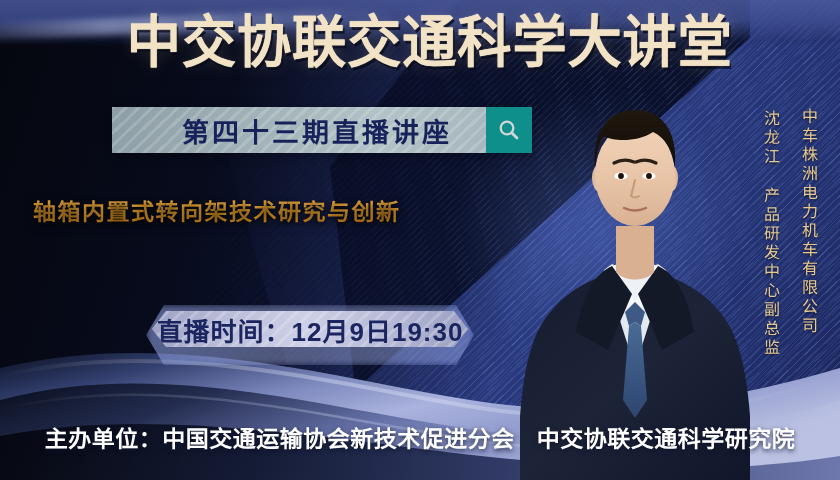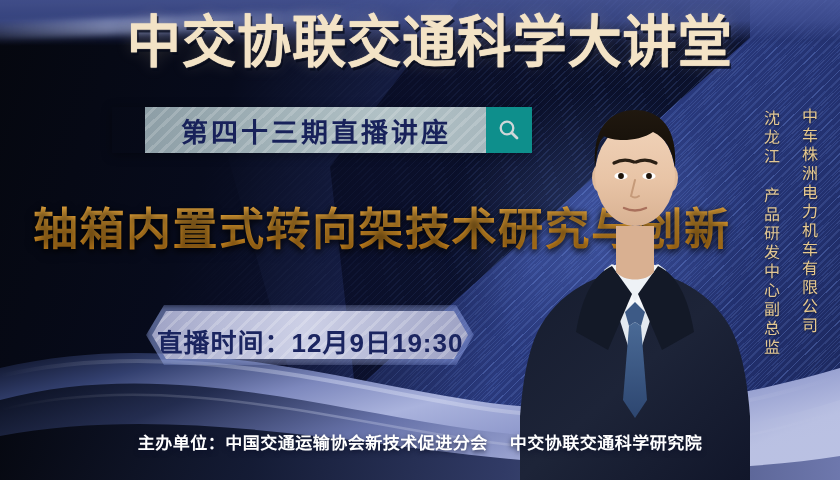--- a/index.html
+++ b/index.html
@@ -119,21 +119,21 @@
     left:112px;top:107px;
     width:420px;height:46px;
     display:flex;align-items:stretch;
     box-shadow:0 2px 10px rgba(0,0,0,.35);
   }
   .subtitle-bar .sb-body{
     position:relative;
     flex:1;
     background:linear-gradient(100deg,#8d9ea6 0%,#9fb0b6 35%,#b2c2c6 70%,#a7b7bd 100%);
     overflow:hidden;
-    display:flex;align-items:center;margin-left:33px;
+    display:flex;align-items:center;justify-content:center;
   }
   .subtitle-bar .sb-body::after{
     content:"";position:absolute;inset:-30%;
     background-image:repeating-linear-gradient(
       -44deg,
       rgba(255,255,255,.30) 0px,
       rgba(255,255,255,.30) 3px,
       rgba(255,255,255,0) 3px,
       rgba(255,255,255,0) 9px);
     opacity:.55;
@@ -150,41 +150,41 @@
     width:46px;
     background:#0e8f8c;
     display:flex;align-items:center;justify-content:center;
   }
   .subtitle-bar .sb-search svg{display:block;}
 
   
   .lecture-title{
     position:absolute;
     left:33px;top:193px;
-    font-size:45px;
+    font-size:23px;
     font-weight:bold;
     letter-spacing:1.5px;
     color:#e09a2a;
     white-space:nowrap;
     text-shadow:0 2px 6px rgba(0,0,0,.55);
     background:linear-gradient(180deg,#edb04a 0%,#e09a2a 55%,#cf8317 100%);
     -webkit-background-clip:text;
     background-clip:text;
     -webkit-text-fill-color:transparent;
     filter:drop-shadow(0 2px 3px rgba(0,0,0,.5));
   }
 
   
   .time-badge{
     position:absolute;
     left:152px;top:311px;
-    width:316px;height:48px;
+    width:316px;height:36px;
     clip-path:polygon(14px 0,calc(100% - 14px) 0,100% 50%,calc(100% - 14px) 100%,14px 100%,0 50%);
     background:linear-gradient(100deg,#9ea2c4 0%,#b8bcd8 22%,#cdd0e6 48%,#b6bad6 74%,#9b9fc2 100%);
-    display:flex;align-items:flex-end;justify-content:center;
+    display:flex;align-items:flex-start;justify-content:center;
     overflow:hidden;
   }
   .time-badge::before{
     content:"";position:absolute;inset:-40%;
     background-image:repeating-linear-gradient(
       -44deg,
       rgba(255,255,255,.40) 0px,
       rgba(255,255,255,.40) 3px,
       rgba(255,255,255,0) 3px,
       rgba(255,255,255,0) 10px);
@@ -219,21 +219,21 @@
     white-space:nowrap;
   }
   .vcol-company{ right:20px; top:108px; }
   .vcol-person{ right:58px; top:110px; color:#e2c793; }
 
   
   .footer{
     position:absolute;
     left:0;bottom:26px;width:840px;
     text-align:center;
-    font-size:17px;
+    font-size:23px;
     font-weight:bold;
     letter-spacing:.5px;
     color:#ffffff;
     text-shadow:0 2px 5px rgba(10,15,40,.8);
     white-space:nowrap;
   }
   .footer .gap{display:inline-block;width:22px;}
 </style>
 </head>
 <body>

